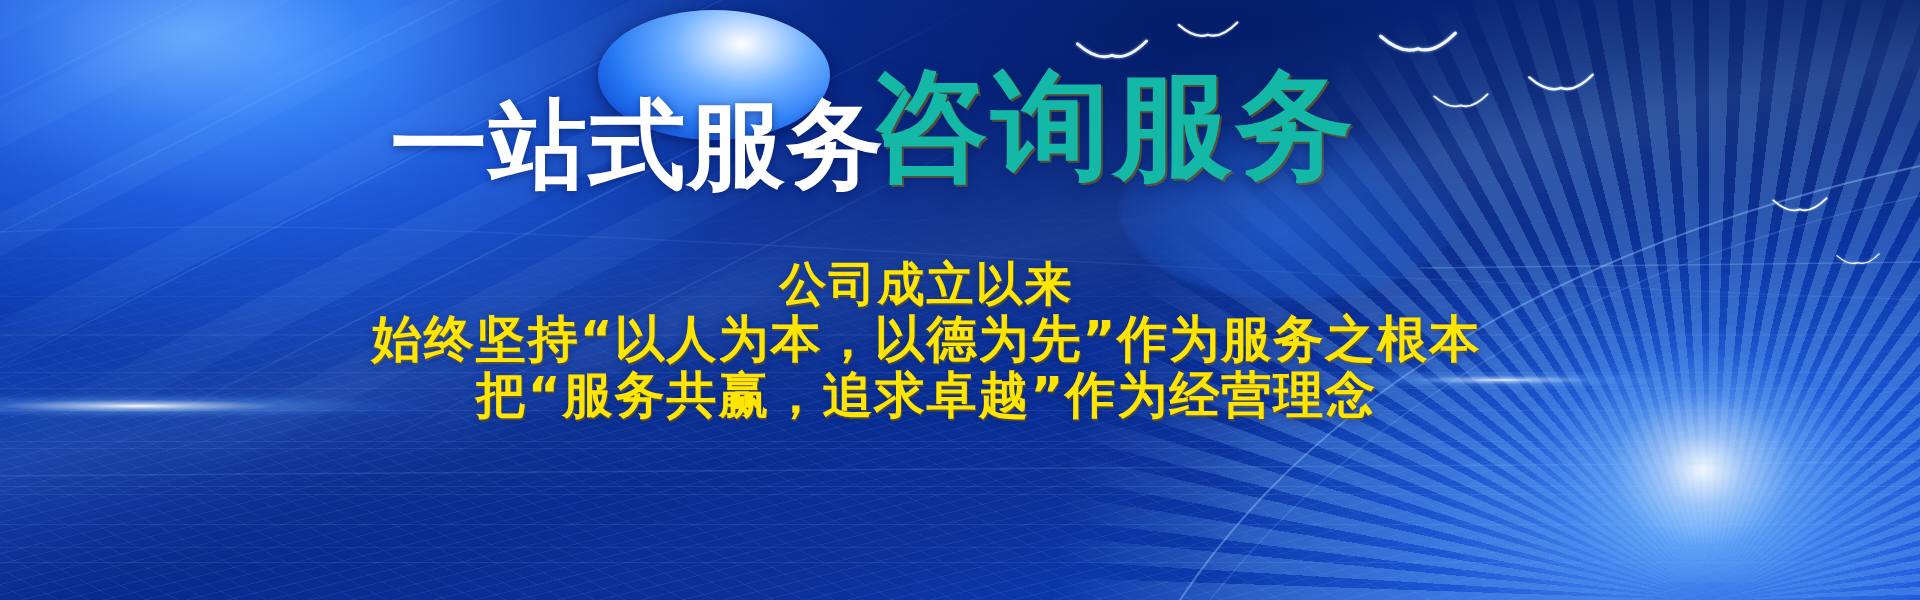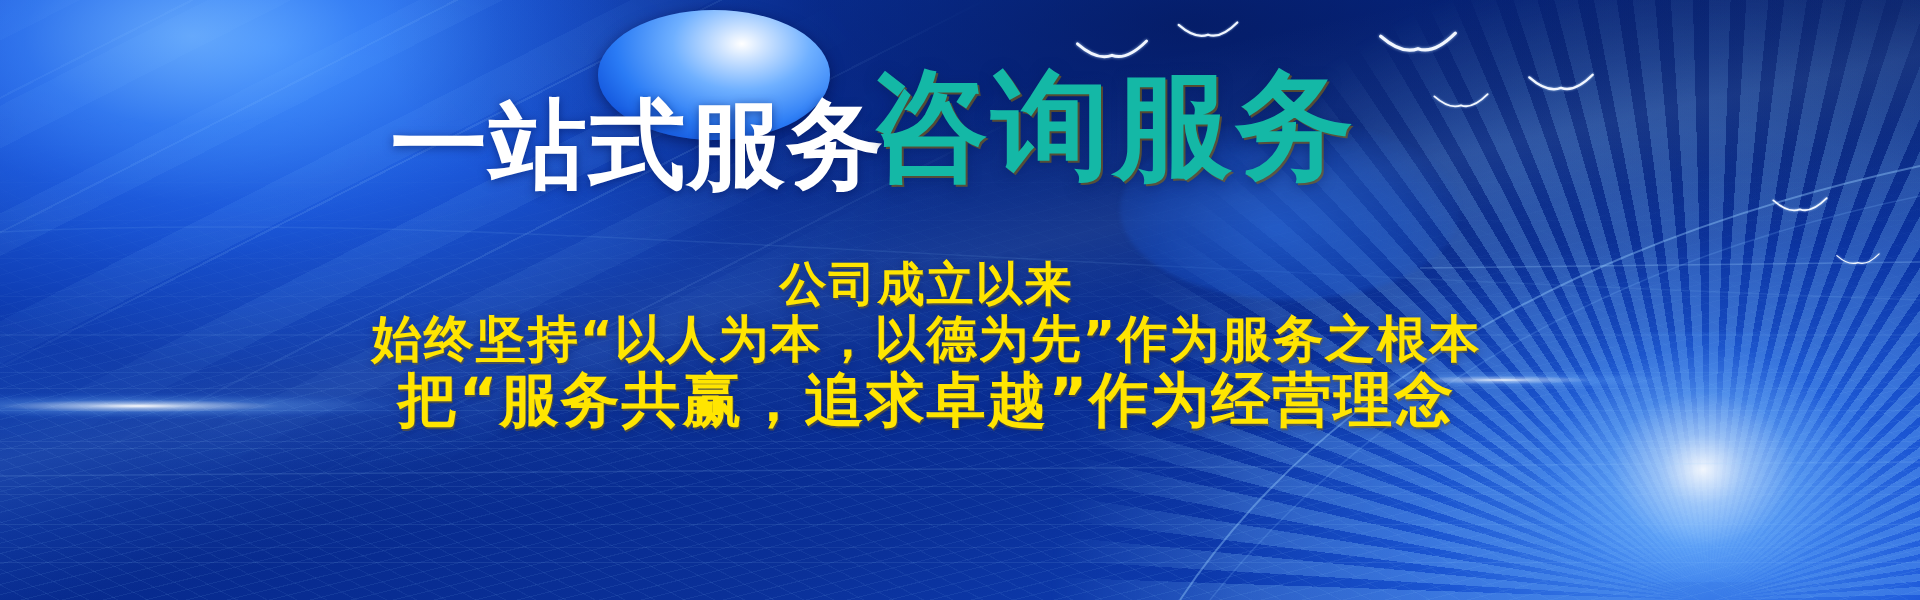--- a/index.html
+++ b/index.html
@@ -320,21 +320,21 @@
     text-shadow:
       1px 2px 0 rgba(140,104,0,0.45),
       0 2px 10px rgba(0,25,95,0.45);
   }
   #subtitle .sub-line {
     display: block;
     white-space: nowrap;
   }
   #subtitle .sub-line.line-1 { font-size: 47px; }
   #subtitle .sub-line.line-2 { font-size: 50px; }
-  #subtitle .sub-line.line-3 { font-size: 59px; }
+  #subtitle .sub-line.line-3 { font-size: 50px; }
 </style>
 </head>
 <body>
 
 <div id="banner">
 
   <div class="layer" id="bg-base"></div>
   <div class="layer" id="bg-vignette"></div>
   <div class="layer" id="bg-filmstrip"></div>
   <div class="layer" id="bg-filmlines"></div>

